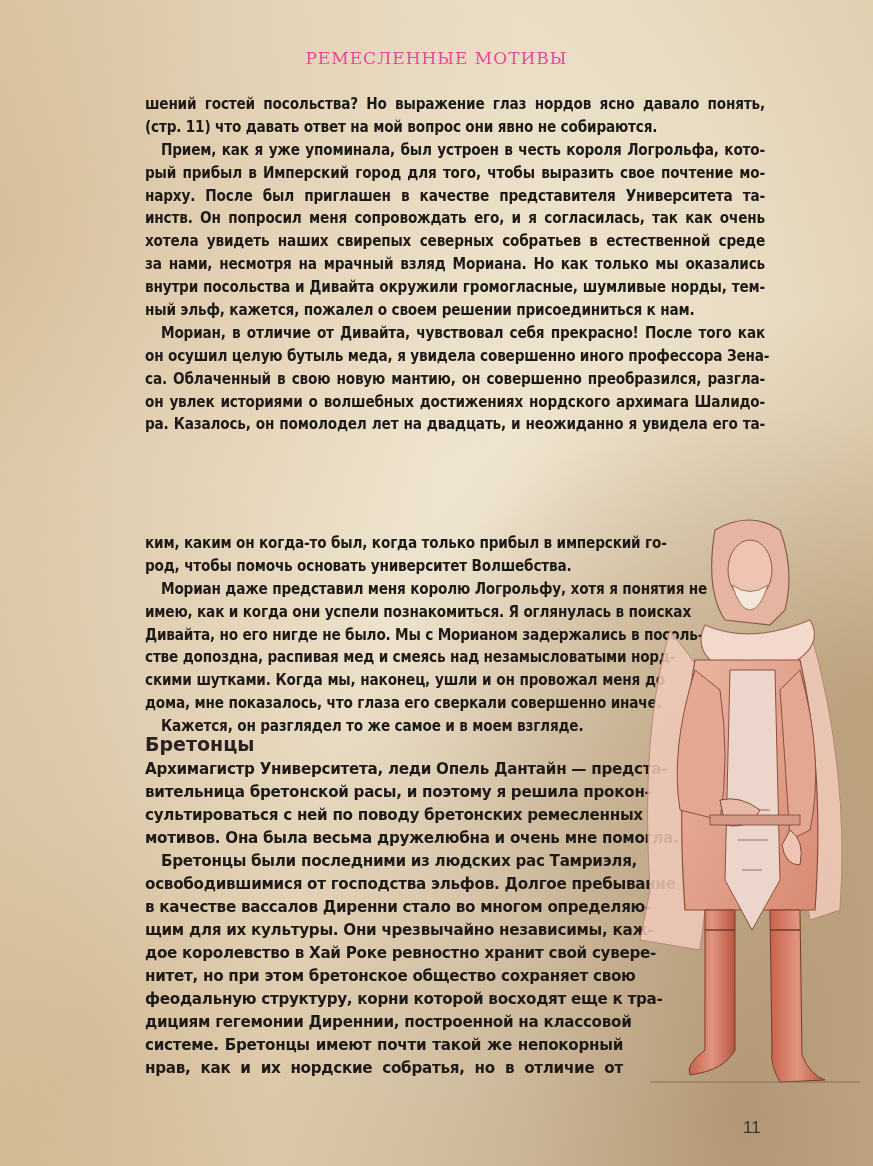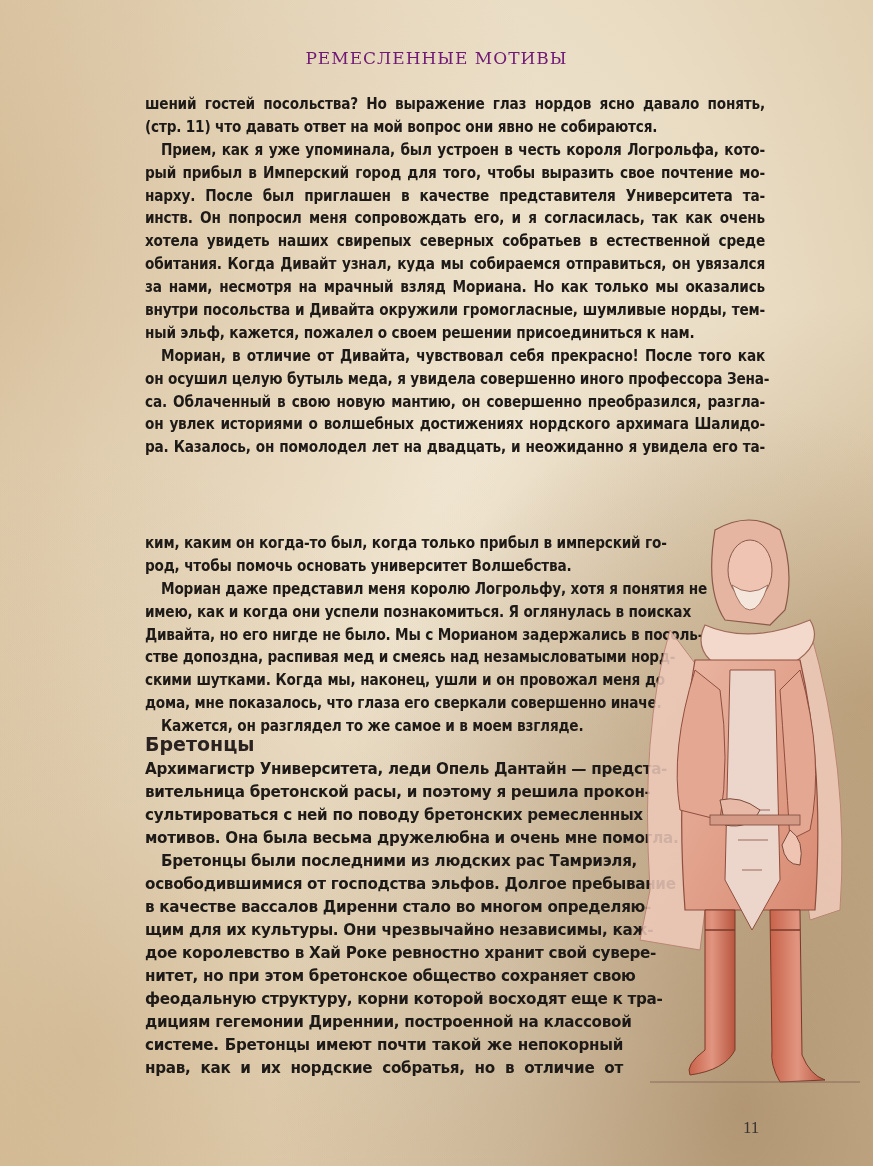--- a/index.html
+++ b/index.html
@@ -10,21 +10,21 @@
         radial-gradient(ellipse at 100% 60%, rgba(150,110,60,0.35) 0%, rgba(150,110,60,0) 40%),
         radial-gradient(ellipse at 0% 20%, rgba(190,150,100,0.35) 0%, rgba(190,150,100,0) 45%),
         radial-gradient(ellipse at 10% 90%, rgba(180,140,90,0.30) 0%, rgba(180,140,90,0) 40%),
         radial-gradient(ellipse at 50% 40%, #f1e7d3 0%, #e9dcc3 55%, #dcc8a6 100%);
       font-family: "DejaVu Sans", sans-serif;
       color: #1e1a17;
     }
     .running-head {
       position: absolute; top: 48px; left: 0; width: 873px; text-align: center;
       font-family: "DejaVu Serif", serif; font-size: 17px; letter-spacing: 1px;
-      color: #701a75;
+      color: #ec4899;
     }
     .text-col {
       position: absolute; left: 145px; top: 93px; width: 620px;
       font-size: 15.2px; line-height: 22.9px; font-weight: bold;
       font-family: "DejaVu Sans Condensed", "DejaVu Sans", sans-serif;
       letter-spacing: -0.2px;
     }
     .line { white-space: nowrap; height: 22.9px; text-align: justify; text-align-last: justify; display: block; }
     .line.last { text-align-last: left; }
     .line.indent { padding-left: 16px; }
@@ -36,38 +36,37 @@
     .text-col2 {
       position: absolute; left: 145px; top: 758px; width: 478px;
       font-size: 15.2px; line-height: 23px; font-weight: bold;
       font-family: "DejaVu Sans", sans-serif; letter-spacing: -0.3px;
     }
     .text-col2 .line { height: 23px; }
     .illustration {
       position: absolute; left: 610px; top: 510px; width: 263px; height: 600px;
     }
     .page-number {
-      position: absolute; left: 743px; top: 1118px; font-family: Liberation Serif, serif;
+      position: absolute; left: 743px; top: 1118px; font-family: Liberation Sans, sans-serif;
       font-size: 17px; color: #3a3430;
     }
   </style>
 </head>
 <body>
 
 <div class="running-head">РЕМЕСЛЕННЫЕ МОТИВЫ</div>
 
 <div class="text-col" id="col1">
     <span class="line">шений гостей посольства? Но выражение глаз нордов ясно давало понять,</span>
     <span class="line last">(стр. 11) что давать ответ на мой вопрос они явно не собираются.</span>
     <span class="line indent">Прием, как я уже упоминала, был устроен в честь короля Логрольфа, кото-</span>
     <span class="line">рый прибыл в Имперский город для того, чтобы выразить свое почтение мо-</span>
     <span class="line">нарху. После был приглашен в качестве представителя Университета та-</span>
     <span class="line">инств. Он попросил меня сопровождать его, и я согласилась, так как очень</span>
     <span class="line">хотела увидеть наших свирепых северных собратьев в естественной среде</span>
-    <span class="line">обитания. Когда Дивайт узнал, куда мы собираемся отправиться, он увязался</span>
     <span class="line">за нами, несмотря на мрачный взляд Мориана. Но как только мы оказались</span>
     <span class="line">внутри посольства и Дивайта окружили громогласные, шумливые норды, тем-</span>
     <span class="line last">ный эльф, кажется, пожалел о своем решении присоединиться к нам.</span>
     <span class="line indent">Мориан, в отличие от Дивайта, чувствовал себя прекрасно! После того как</span>
     <span class="line">он осушил целую бутыль меда, я увидела совершенно иного профессора Зена-</span>
     <span class="line">са. Облаченный в свою новую мантию, он совершенно преобразился, разгла-</span>
     <span class="line">он увлек историями о волшебных достижениях нордского архимага Шалидо-</span>
     <span class="line">ра. Казалось, он помолодел лет на двадцать, и неожиданно я увидела его та-</span>
   </div>
 <div class="text-col" id="col1b" style="top:532px; width:520px;">

